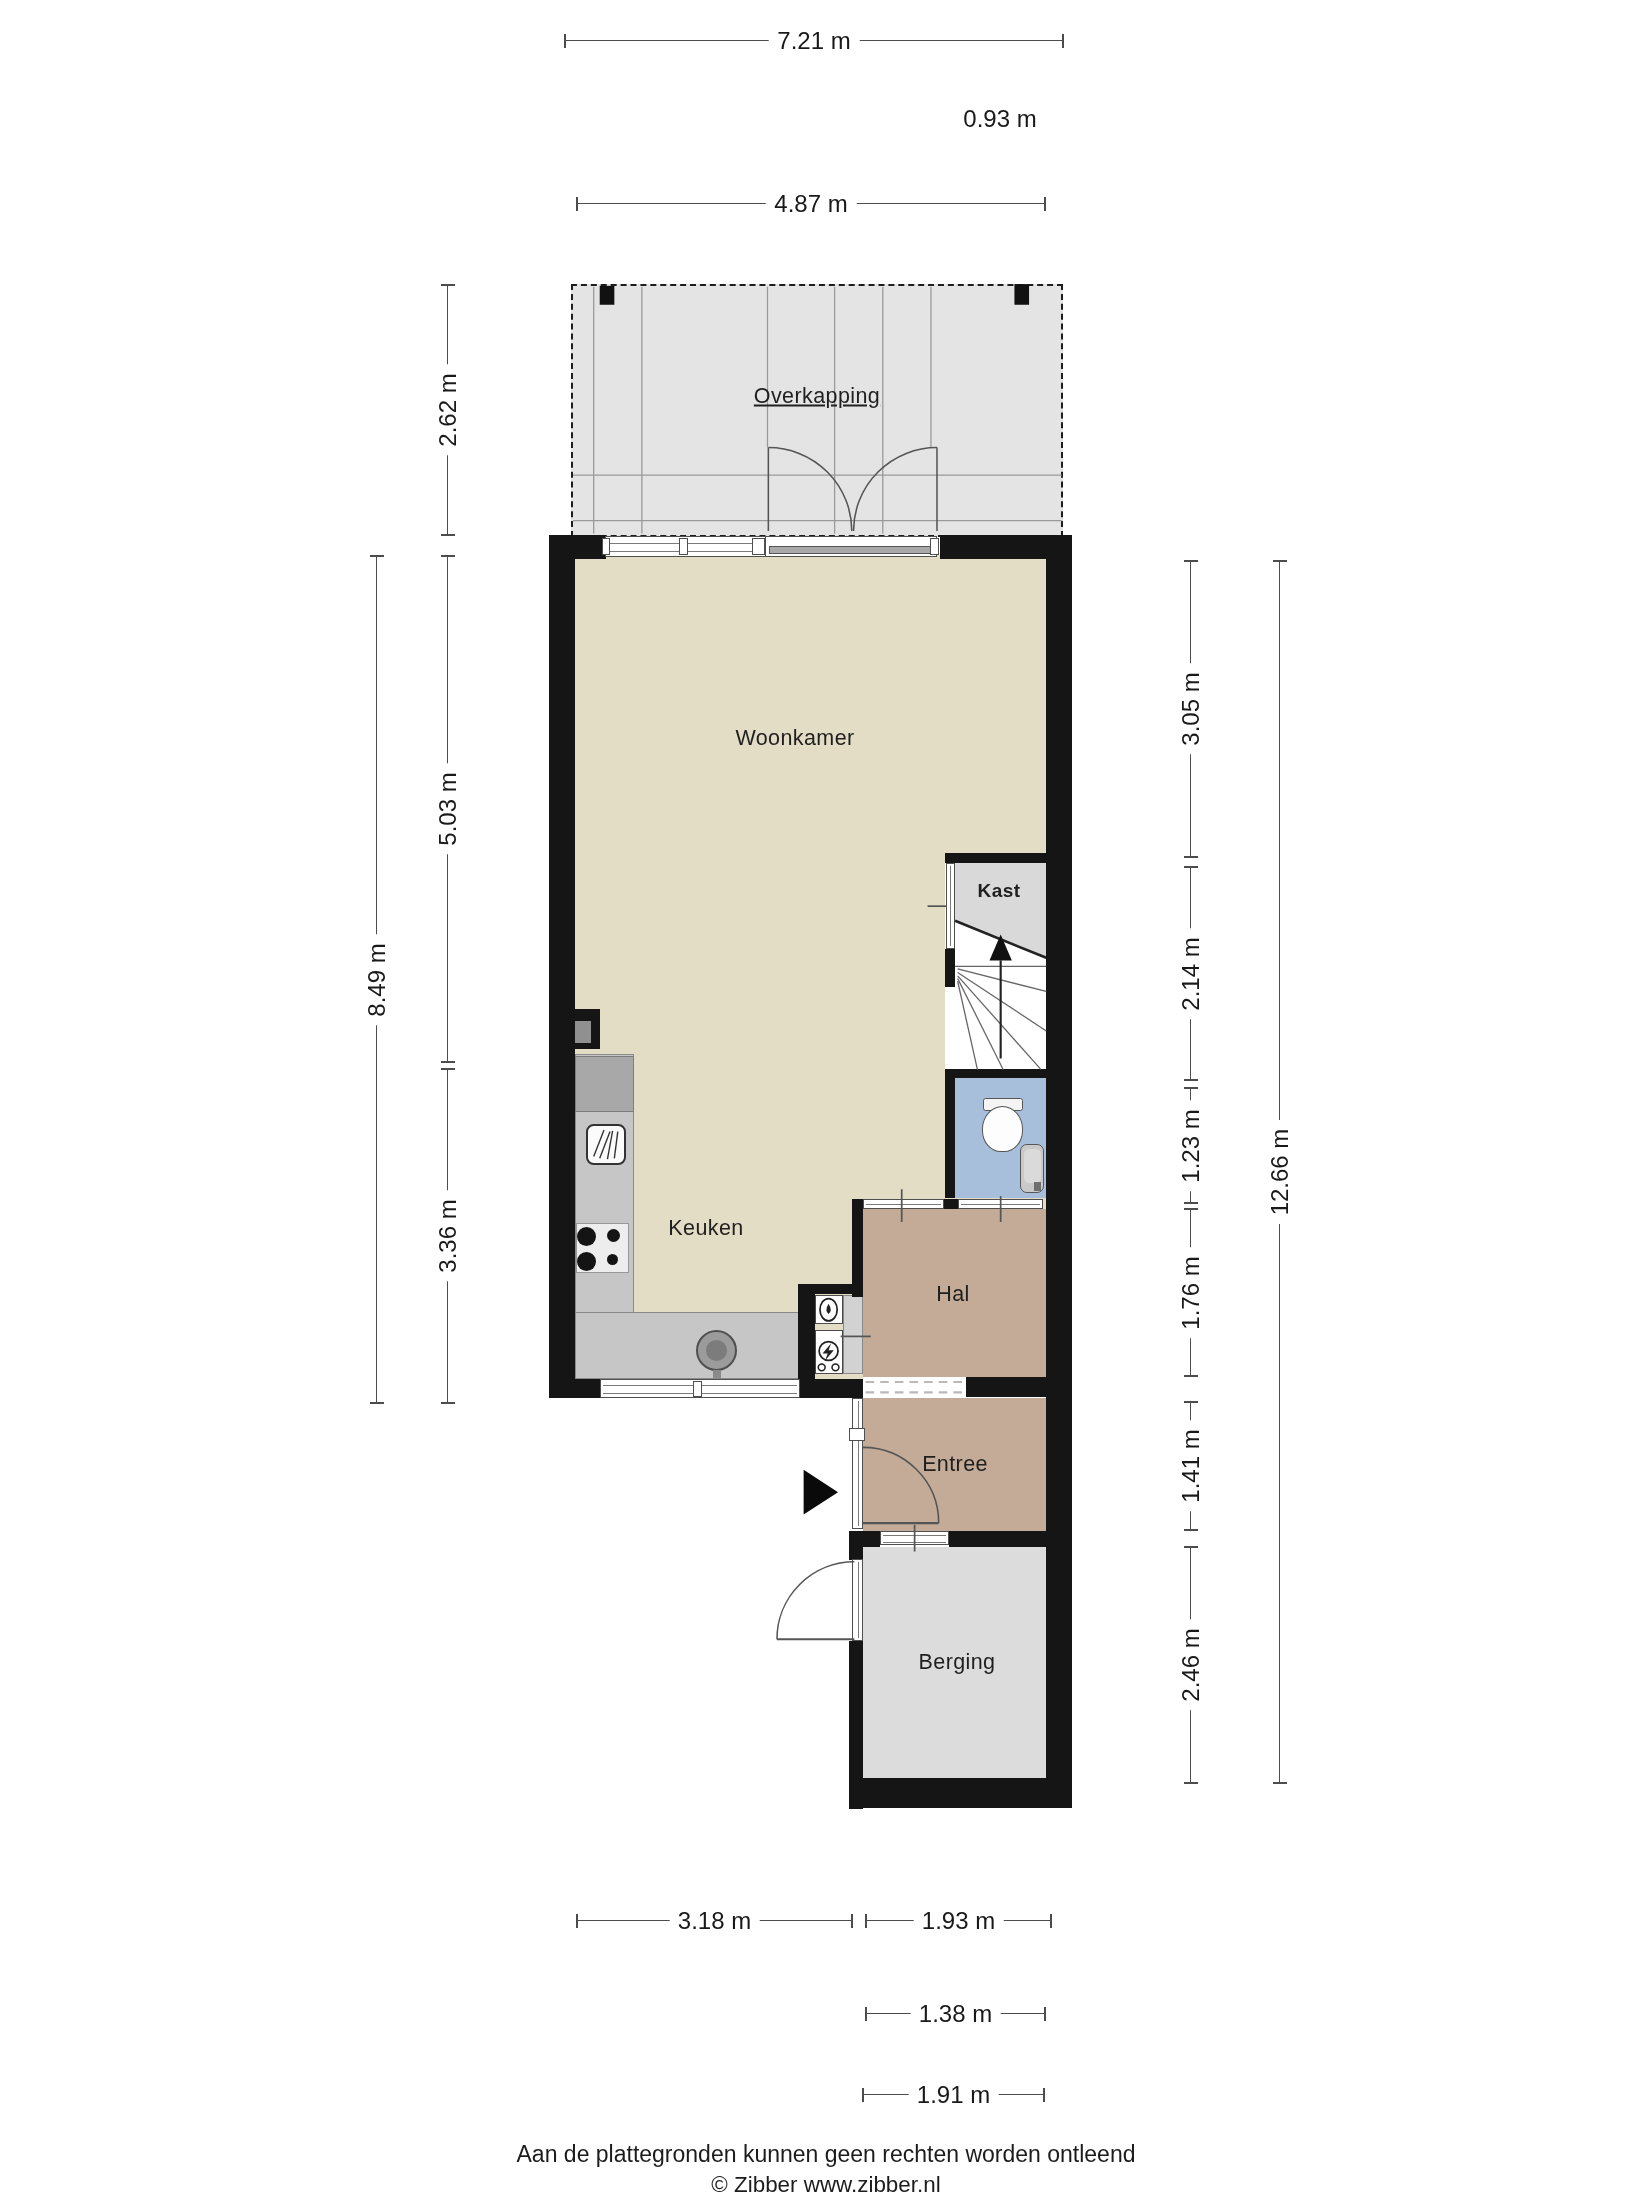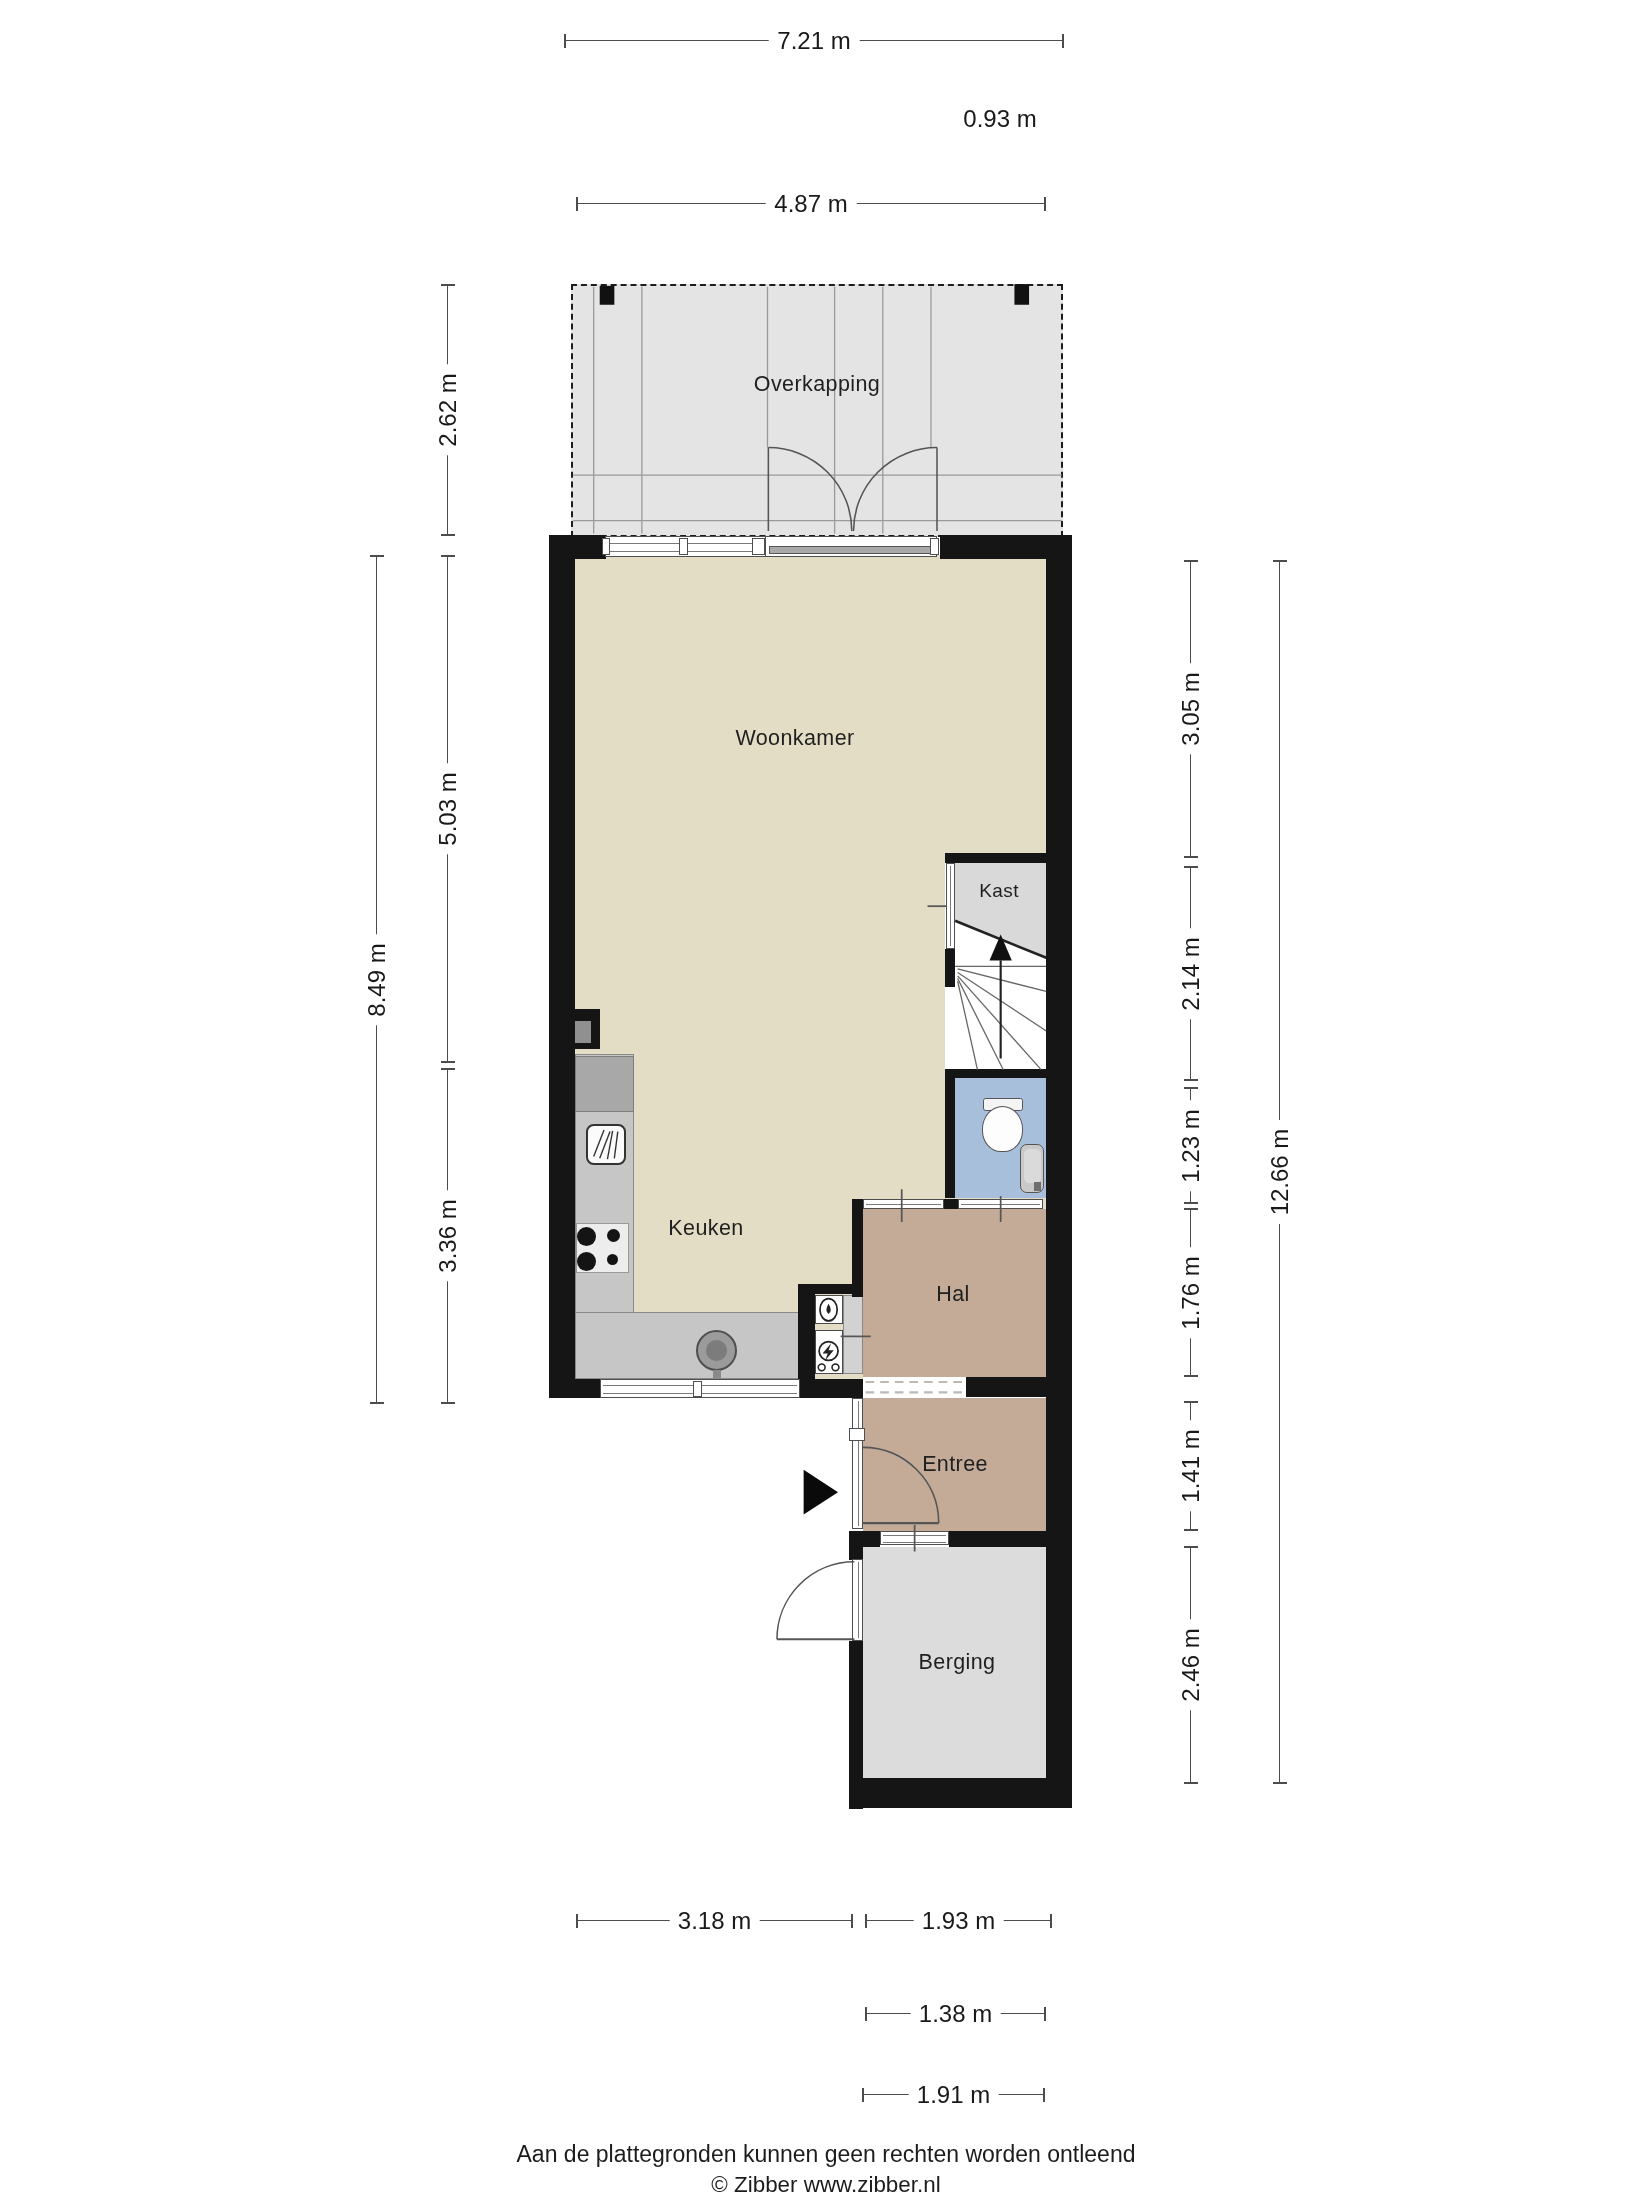--- a/index.html
+++ b/index.html
@@ -194,23 +194,23 @@
   </g>
 
   <g stroke="#333" stroke-width="1.6">
     <line x1="690" y1="1344" x2="702" y2="1313"></line>
     <line x1="697" y1="1346" x2="709" y2="1315"></line>
     <line x1="706" y1="1347" x2="712" y2="1314"></line>
     <line x1="714" y1="1346" x2="718" y2="1315"></line>
   </g>
 </svg>
 
-<div class="room-label" style="left:817px;top:384px;">Overkapping</div>
+<div class="room-label" style="left:817px;top:396px;text-decoration:underline;">Overkapping</div>
 <div class="room-label" style="left:795px;top:738px;">Woonkamer</div>
-<div class="room-label" style="left:999px;top:891px;font-size:19px;">Kast</div>
+<div class="room-label" style="left:999px;top:891px;font-size:19px;font-weight:bold;">Kast</div>
 <div class="room-label" style="left:706px;top:1228px;">Keuken</div>
 <div class="room-label" style="left:953px;top:1294px;">Hal</div>
 <div class="room-label" style="left:955px;top:1464px;text-align:right;">Entree</div>
 <div class="room-label" style="left:957px;top:1662px;">Berging</div>
 
 <div class="dimh" style="left:564px;top:40px;width:500px;">
   <i class="tick t0"></i>
     <i class="tick t1"></i>
     <span class="dlab">7.21 m</span>
   </div>

